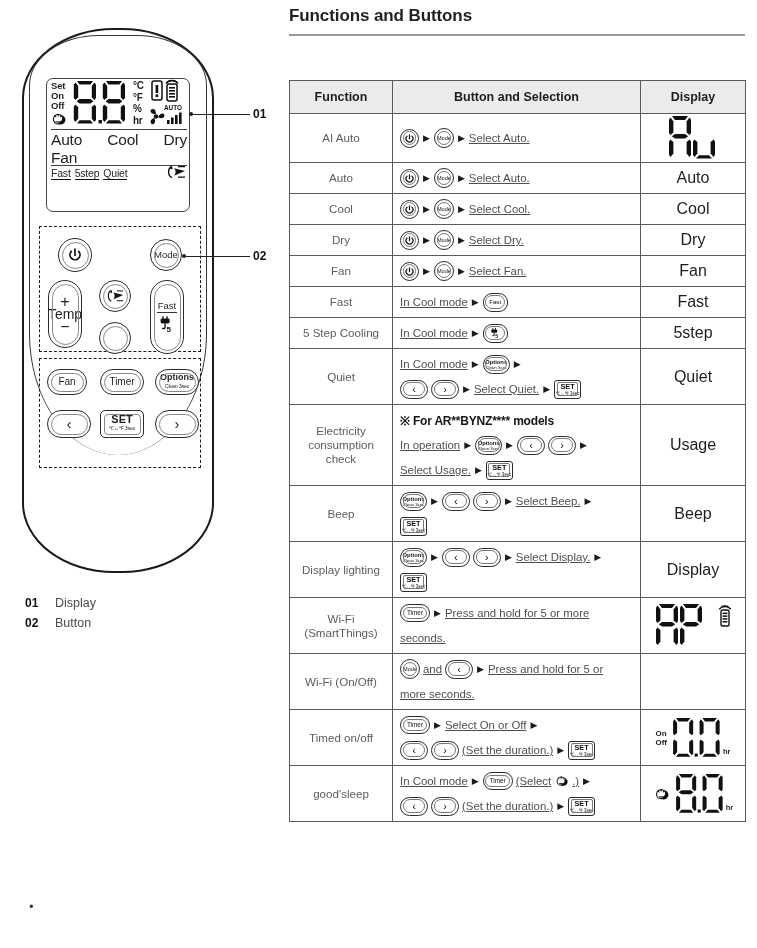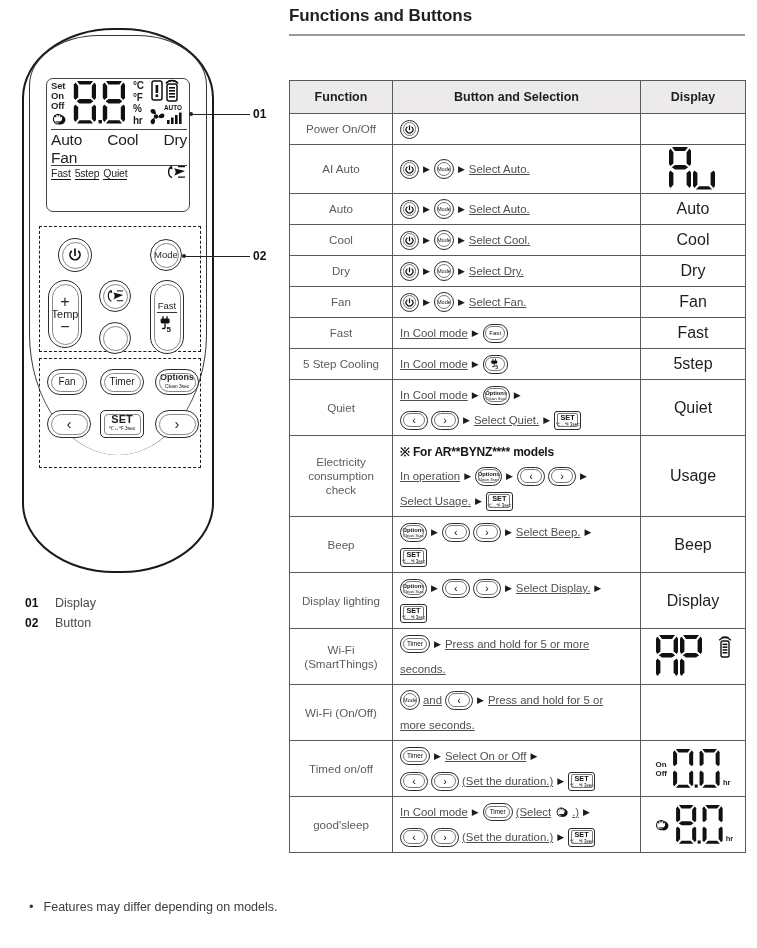--- a/index.html
+++ b/index.html
@@ -271,21 +271,21 @@
       </svg>
     </div>
     <div class="btn round" style="left:128px; top:211px; width:32px; height:32px; font-size:9.5px;">
       <div class="btn-inner-ring"></div>
       <span>Mode</span>
     </div>
 
     <div class="btn pill" style="left:26px; top:252px; width:34px; height:68px; flex-direction:column; gap:1px;">
       <div class="btn-inner-ring pill"></div>
       <span style="font-size:16px; line-height:14px;">+</span>
-      <span style="font-size:11px;">Temp</span>
+      <span style="font-size:14px;">Temp</span>
       <span style="font-size:16px; line-height:12px;">−</span>
     </div>
 
     <div class="btn round" style="left:77px; top:252px; width:32px; height:32px;">
       <div class="btn-inner-ring"></div>
       <svg width="20" height="16" viewBox="0 0 22 16">
         <path d="M7 2C2.6 3.4 2.6 12 7 13.6" fill="none" stroke="#111" stroke-width="1.3"></path>
         <path d="M7.3 1.4 4.6 3.8 7.9 4.6z" fill="#111"></path>
         <path d="M9 4.2 20 7 9 11.8c2.2-2.2 2.2-5.4 0-7.6z" fill="#111"></path>
         <path d="M13 2.4h7M13 13.2h7" stroke="#111" stroke-width="1.1"></path>
@@ -364,35 +364,20 @@
       <col class="c3">
     </colgroup>
   <thead>
     <tr>
       <th>Function</th>
       <th>Button and Selection</th>
       <th>Display</th>
     </tr>
   </thead>
   <tbody id="tbody">
-      <tr>
-        <td class="fn">Power On/Off</td>
-        <td class="bs">
-          <div class="line">
-            <span class="mb circ">
-              <span class="ring"></span>
-              <svg width="11" height="11" viewBox="0 0 16 16">
-                <path d="M8 2.6v5.6" stroke="#111" stroke-width="1.8" stroke-linecap="round"></path>
-                <path d="M4.4 4.6a5 5 0 1 0 7.2 0" fill="none" stroke="#111" stroke-width="1.8" stroke-linecap="round"></path>
-              </svg>
-            </span>
-          </div>
-        </td>
-        <td class="dp"></td>
-      </tr>
       <tr>
         <td class="fn">AI Auto</td>
         <td class="bs">
           <div class="line">
             <span class="mb circ">
               <span class="ring"></span>
               <svg width="11" height="11" viewBox="0 0 16 16">
                 <path d="M8 2.6v5.6" stroke="#111" stroke-width="1.8" stroke-linecap="round"></path>
                 <path d="M4.4 4.6a5 5 0 1 0 7.2 0" fill="none" stroke="#111" stroke-width="1.8" stroke-linecap="round"></path>
               </svg>
@@ -873,15 +858,14 @@
             <span class="hr">hr</span>
           </div>
         </td>
       </tr>
     </tbody>
 </table>
 
 <div id="note">
   <div class="note-bullet">
     <span class="bdot">•</span>
-    <span>Features may differ depending on models.</span>
   </div>
 </div>
 
 </body></html>

